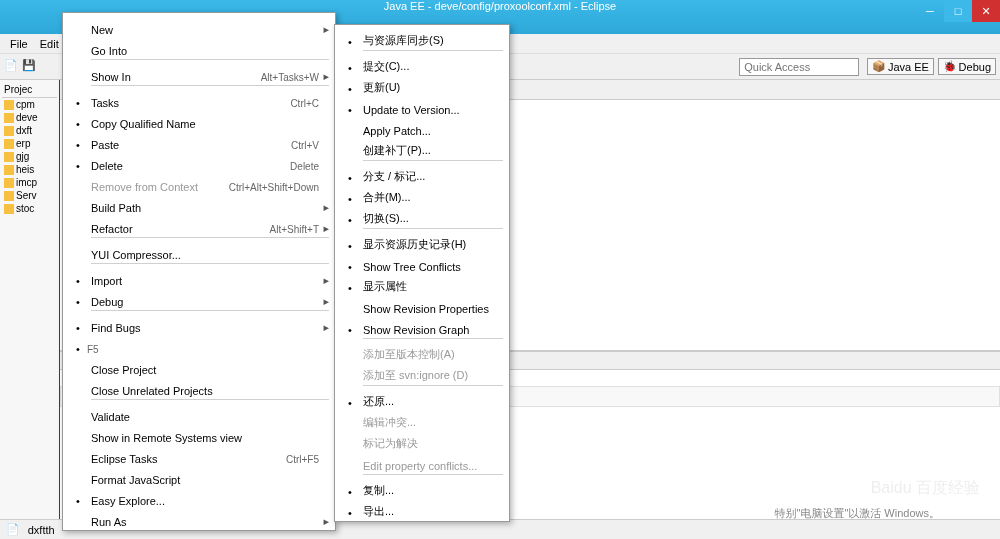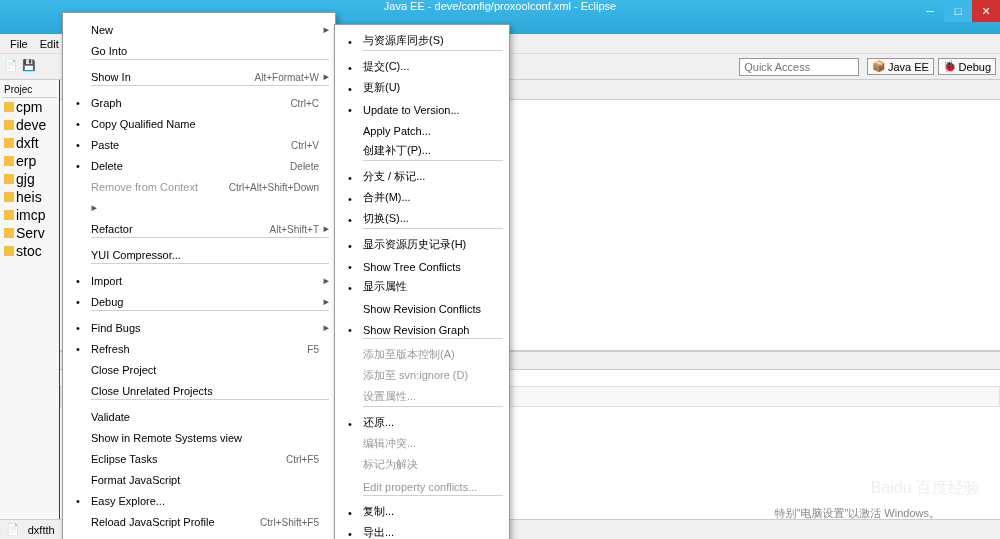--- a/index.html
+++ b/index.html
@@ -19,21 +19,21 @@
 .toolbar .tb-icon { width: 16px; height: 16px; display: inline-block; }
 .toolbar .spacer { flex: 1; }
 .toolbar .quick-access { width: 120px; height: 18px; border: 1px solid #999; background: #fff; padding: 0 4px; color: #999; }
 .toolbar .persp { display: flex; gap: 4px; margin-left: 6px; }
 .toolbar .persp-btn { border: 1px solid #999; padding: 1px 4px; background: #f8f8f8; display: flex; align-items: center; gap: 2px; }
 
 .main-area { position: relative; height: 471px; display: flex; background: #fff; }
 
 .sidebar { width: 60px; border-right: 1px solid #404040; background: #f7f7f7; padding: 2px; overflow: hidden; }
 .sidebar-tab { font-size: 10px; padding: 2px; border-bottom: 1px solid #ccc; }
-.sidebar .tree-item { font-size: 14px; padding: 1px 2px; white-space: nowrap; overflow: hidden; display: flex; align-items: center; gap: 2px; }
+.sidebar .tree-item { font-size: 10px; padding: 1px 2px; white-space: nowrap; overflow: hidden; display: flex; align-items: center; gap: 2px; }
 .sidebar .folder-icon { width: 10px; height: 10px; background: #f8c040; display: inline-block; }
 
 .editor-area { flex: 1; display: flex; flex-direction: column; }
 .editor-tab { background: #f0f0f0; border-bottom: 1px solid #ccc; height: 20px; }
 .editor-content { flex: 1; background: #fff; padding: 6px 10px; font-family: Consolas, monospace; font-size: 12px; line-height: 1.6; border-bottom: 1px solid #ccc; }
 .code-line { white-space: pre; }
 .xml-tag { color: #008080; }
 .xml-val { color: #2020e0; }
 
 .bottom-panel { height: 200px; border-top: 1px solid #ccc; display: flex; flex-direction: column; }
@@ -183,27 +183,27 @@
     <div class="menu-row">
       <span class="m-icon"></span>
       <span class="m-label">Go Into</span>
       <span class="m-accel"></span>
       <span class="m-arrow"></span>
     </div>
     <div class="menu-sep"></div>
     <div class="menu-row">
       <span class="m-icon"></span>
       <span class="m-label">Show In</span>
-      <span class="m-accel">Alt+Format+W</span>
-      <span class="m-arrow">▸</span>
-    </div>
-    <div class="menu-sep"></div>
-    <div class="menu-row">
-      <span class="m-icon">•</span>
-      <span class="m-label">Graph</span>
+      <span class="m-accel">Alt+Tasks+W</span>
+      <span class="m-arrow">▸</span>
+    </div>
+    <div class="menu-sep"></div>
+    <div class="menu-row">
+      <span class="m-icon">•</span>
+      <span class="m-label">Tasks</span>
       <span class="m-accel">Ctrl+C</span>
       <span class="m-arrow"></span>
     </div>
     <div class="menu-row">
       <span class="m-icon">•</span>
       <span class="m-label">Copy Qualified Name</span>
       <span class="m-accel"></span>
       <span class="m-arrow"></span>
     </div>
     <div class="menu-row">
@@ -219,20 +219,21 @@
       <span class="m-arrow"></span>
     </div>
     <div class="menu-row disabled">
       <span class="m-icon"></span>
       <span class="m-label">Remove from Context</span>
       <span class="m-accel">Ctrl+Alt+Shift+Down</span>
       <span class="m-arrow"></span>
     </div>
     <div class="menu-row">
       <span class="m-icon"></span>
+      <span class="m-label">Build Path</span>
       <span class="m-accel"></span>
       <span class="m-arrow">▸</span>
     </div>
     <div class="menu-row">
       <span class="m-icon"></span>
       <span class="m-label">Refactor</span>
       <span class="m-accel">Alt+Shift+T</span>
       <span class="m-arrow">▸</span>
     </div>
     <div class="menu-sep"></div>
@@ -257,21 +258,20 @@
     </div>
     <div class="menu-sep"></div>
     <div class="menu-row">
       <span class="m-icon">•</span>
       <span class="m-label">Find Bugs</span>
       <span class="m-accel"></span>
       <span class="m-arrow">▸</span>
     </div>
     <div class="menu-row">
       <span class="m-icon">•</span>
-      <span class="m-label">Refresh</span>
       <span class="m-accel">F5</span>
       <span class="m-arrow"></span>
     </div>
     <div class="menu-row">
       <span class="m-icon"></span>
       <span class="m-label">Close Project</span>
       <span class="m-accel"></span>
       <span class="m-arrow"></span>
     </div>
     <div class="menu-row">
@@ -306,26 +306,20 @@
       <span class="m-arrow"></span>
     </div>
     <div class="menu-row">
       <span class="m-icon">•</span>
       <span class="m-label">Easy Explore...</span>
       <span class="m-accel"></span>
       <span class="m-arrow"></span>
     </div>
     <div class="menu-row">
       <span class="m-icon"></span>
-      <span class="m-label">Reload JavaScript Profile</span>
-      <span class="m-accel">Ctrl+Shift+F5</span>
-      <span class="m-arrow"></span>
-    </div>
-    <div class="menu-row">
-      <span class="m-icon"></span>
       <span class="m-label">Run As</span>
       <span class="m-accel"></span>
       <span class="m-arrow">▸</span>
     </div>
   </div>
 <div class="context-menu2" id="menu2">
     <div class="menu-row">
       <span class="m-icon">•</span>
       <span class="m-label">与资源库同步(S)</span>
       <span class="m-accel"></span>
@@ -395,46 +389,40 @@
       <span class="m-arrow"></span>
     </div>
     <div class="menu-row">
       <span class="m-icon">•</span>
       <span class="m-label">显示属性</span>
       <span class="m-accel"></span>
       <span class="m-arrow"></span>
     </div>
     <div class="menu-row">
       <span class="m-icon"></span>
-      <span class="m-label">Show Revision Conflicts</span>
+      <span class="m-label">Show Revision Properties</span>
       <span class="m-accel"></span>
       <span class="m-arrow"></span>
     </div>
     <div class="menu-row">
       <span class="m-icon">•</span>
       <span class="m-label">Show Revision Graph</span>
       <span class="m-accel"></span>
       <span class="m-arrow"></span>
     </div>
     <div class="menu-sep"></div>
     <div class="menu-row disabled">
       <span class="m-icon"></span>
       <span class="m-label">添加至版本控制(A)</span>
       <span class="m-accel"></span>
       <span class="m-arrow"></span>
     </div>
     <div class="menu-row disabled">
       <span class="m-icon"></span>
       <span class="m-label">添加至 svn:ignore (D)</span>
-      <span class="m-accel"></span>
-      <span class="m-arrow"></span>
-    </div>
-    <div class="menu-row disabled">
-      <span class="m-icon"></span>
-      <span class="m-label">设置属性...</span>
       <span class="m-accel"></span>
       <span class="m-arrow"></span>
     </div>
     <div class="menu-sep"></div>
     <div class="menu-row">
       <span class="m-icon">•</span>
       <span class="m-label">还原...</span>
       <span class="m-accel"></span>
       <span class="m-arrow"></span>
     </div>

